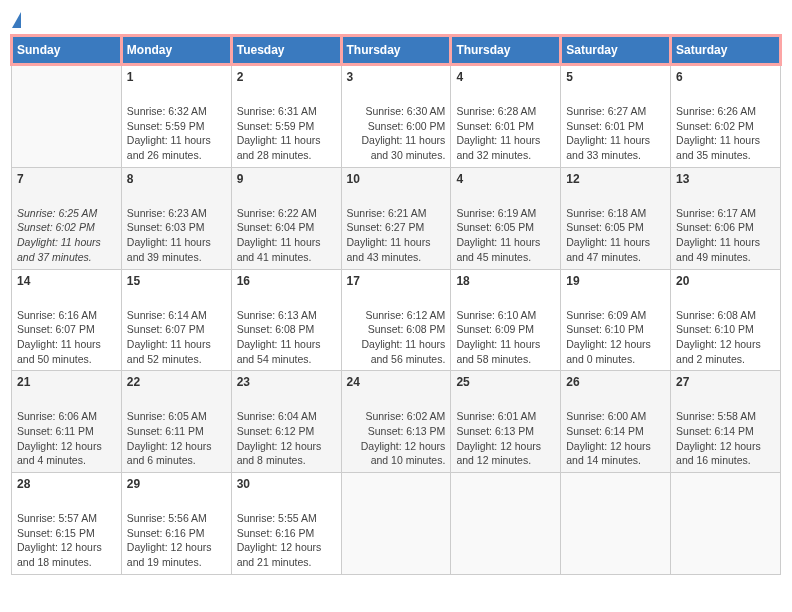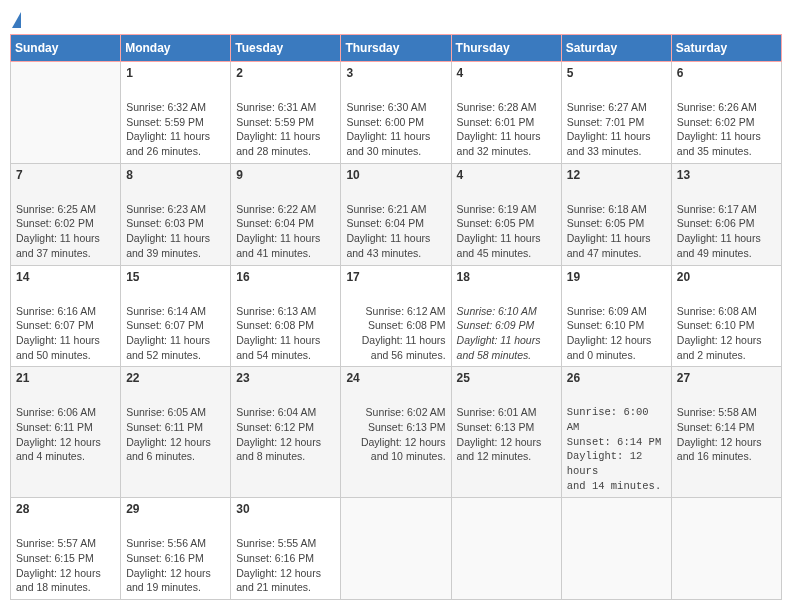--- a/index.html
+++ b/index.html
@@ -50,21 +50,21 @@
       border-collapse: collapse;
       font-size: 11px;
     }
     .calendar th {
       background: #3a7abf;
       color: #fff;
       padding: 6px 4px;
       text-align: left;
       font-size: 12px;
       font-weight: bold;
-      border: 1px solid #fca5a5;
+      border: 3px solid #fca5a5;
     }
     .calendar td {
       border: 1px solid #ccc;
       vertical-align: top;
       padding: 4px 5px;
       width: 109px;
       min-height: 80px;
       color: #333;
     }
     .day-num {
@@ -127,51 +127,51 @@
         </td>
         <td>
           <span class="day-num">2</span>
           <div class="day-info" style="white-space: pre-line;">Sunrise: 6:31 AM
 Sunset: 5:59 PM
 Daylight: 11 hours
 and 28 minutes.</div>
         </td>
         <td>
           <span class="day-num">3</span>
-          <div class="day-info" style="white-space: pre-line;">Sunrise: 6:30 AM
+          <div class="day-info" style="white-space: pre-line; text-align: right;">Sunrise: 6:30 AM
 Sunset: 6:00 PM
 Daylight: 11 hours
 and 30 minutes.</div>
         </td>
         <td>
           <span class="day-num">4</span>
           <div class="day-info" style="white-space: pre-line;">Sunrise: 6:28 AM
 Sunset: 6:01 PM
 Daylight: 11 hours
 and 32 minutes.</div>
         </td>
         <td>
           <span class="day-num">5</span>
           <div class="day-info" style="white-space: pre-line;">Sunrise: 6:27 AM
-Sunset: 7:01 PM
+Sunset: 6:01 PM
 Daylight: 11 hours
 and 33 minutes.</div>
         </td>
         <td>
           <span class="day-num">6</span>
           <div class="day-info" style="white-space: pre-line;">Sunrise: 6:26 AM
 Sunset: 6:02 PM
 Daylight: 11 hours
 and 35 minutes.</div>
         </td>
       </tr>
       <tr class="row-alt">
         <td>
           <span class="day-num">7</span>
-          <div class="day-info" style="white-space: pre-line;">Sunrise: 6:25 AM
+          <div class="day-info" style="white-space: pre-line; font-style: italic;">Sunrise: 6:25 AM
 Sunset: 6:02 PM
 Daylight: 11 hours
 and 37 minutes.</div>
         </td>
         <td>
           <span class="day-num">8</span>
           <div class="day-info" style="white-space: pre-line;">Sunrise: 6:23 AM
 Sunset: 6:03 PM
 Daylight: 11 hours
 and 39 minutes.</div>
@@ -179,21 +179,21 @@
         <td>
           <span class="day-num">9</span>
           <div class="day-info" style="white-space: pre-line;">Sunrise: 6:22 AM
 Sunset: 6:04 PM
 Daylight: 11 hours
 and 41 minutes.</div>
         </td>
         <td>
           <span class="day-num">10</span>
           <div class="day-info" style="white-space: pre-line;">Sunrise: 6:21 AM
-Sunset: 6:04 PM
+Sunset: 6:27 PM
 Daylight: 11 hours
 and 43 minutes.</div>
         </td>
         <td>
           <span class="day-num">4</span>
           <div class="day-info" style="white-space: pre-line;">Sunrise: 6:19 AM
 Sunset: 6:05 PM
 Daylight: 11 hours
 and 45 minutes.</div>
         </td>
@@ -236,21 +236,21 @@
         </td>
         <td>
           <span class="day-num">17</span>
           <div class="day-info" style="white-space: pre-line; text-align: right;">Sunrise: 6:12 AM
 Sunset: 6:08 PM
 Daylight: 11 hours
 and 56 minutes.</div>
         </td>
         <td>
           <span class="day-num">18</span>
-          <div class="day-info" style="white-space: pre-line; font-style: italic;">Sunrise: 6:10 AM
+          <div class="day-info" style="white-space: pre-line;">Sunrise: 6:10 AM
 Sunset: 6:09 PM
 Daylight: 11 hours
 and 58 minutes.</div>
         </td>
         <td>
           <span class="day-num">19</span>
           <div class="day-info" style="white-space: pre-line;">Sunrise: 6:09 AM
 Sunset: 6:10 PM
 Daylight: 12 hours
 and 0 minutes.</div>
@@ -294,21 +294,21 @@
         </td>
         <td>
           <span class="day-num">25</span>
           <div class="day-info" style="white-space: pre-line;">Sunrise: 6:01 AM
 Sunset: 6:13 PM
 Daylight: 12 hours
 and 12 minutes.</div>
         </td>
         <td>
           <span class="day-num">26</span>
-          <div class="day-info" style="white-space: pre-line; font-family: Liberation Mono, monospace;">Sunrise: 6:00 AM
+          <div class="day-info" style="white-space: pre-line;">Sunrise: 6:00 AM
 Sunset: 6:14 PM
 Daylight: 12 hours
 and 14 minutes.</div>
         </td>
         <td>
           <span class="day-num">27</span>
           <div class="day-info" style="white-space: pre-line;">Sunrise: 5:58 AM
 Sunset: 6:14 PM
 Daylight: 12 hours
 and 16 minutes.</div>

